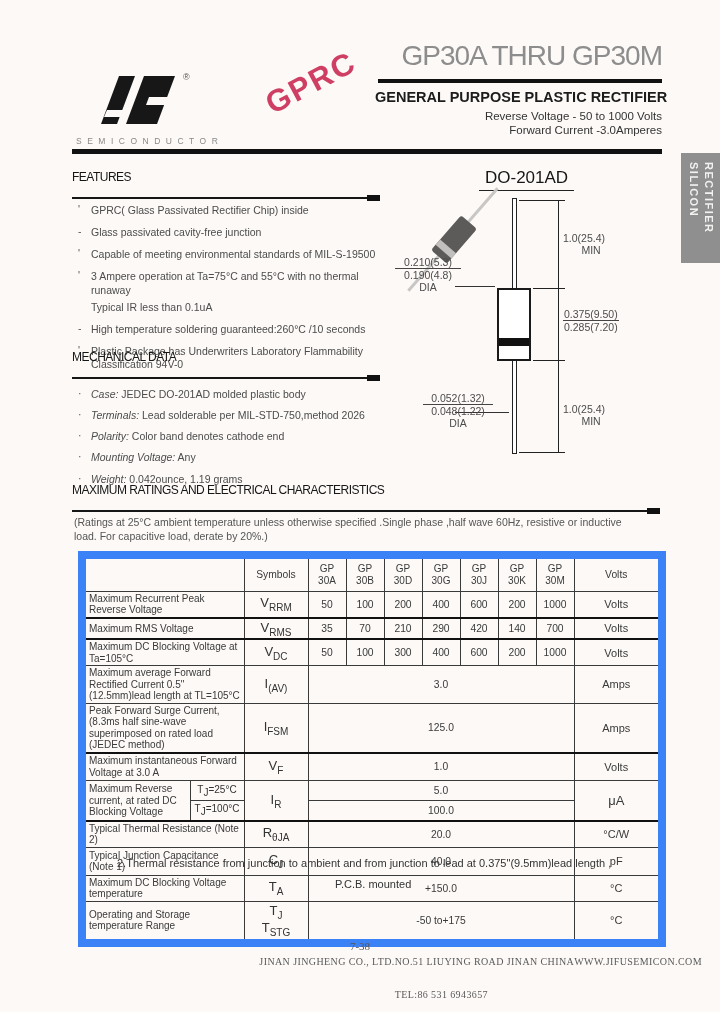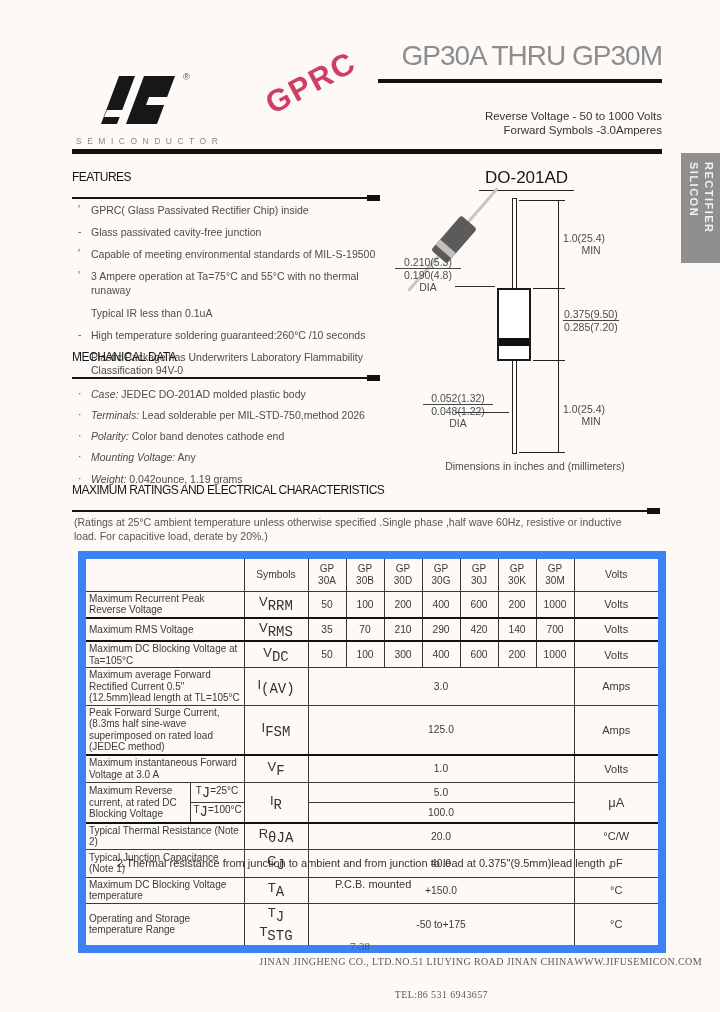--- a/index.html
+++ b/index.html
@@ -23,21 +23,21 @@
   .side-tab-text{writing-mode:vertical-lr;color:#f4f2f0;font-size:11px;font-weight:bold;letter-spacing:1.5px;line-height:1.45;}
 
   
   .sect-head{position:absolute;font-size:12px;color:#161616;letter-spacing:-0.5px;border-bottom:2px solid #161616;padding-bottom:13px;}
   .sect-head .endcap{position:absolute;right:0;bottom:-4px;width:13px;height:6px;background:#111;}
 
   
   .blist{position:absolute;font-size:10.5px;color:#4c4c4c;line-height:1.25;}
   .blist .bitem{position:relative;padding-left:17px;margin-bottom:9px;}
   .blist .bitem .bullet{position:absolute;left:4px;top:-1px;color:#555;}
-  .blist .cont{margin-top:10px;}
+  .blist .cont{margin-top:4px;}
   .ital{font-style:italic;}
 
   
   .figure{position:absolute;left:393px;top:160px;width:282px;height:315px;font-size:10.5px;color:#4c4c4c;}
   .fig-title{position:absolute;left:86px;top:8px;font-size:17px;color:#161616;border-bottom:1.5px solid #222;padding:0 6px 2px 6px;}
   .photo{position:absolute;left:0px;top:18px;width:120px;height:125px;}
   .photo .lead-line{position:absolute;left:-8px;top:60px;width:136px;height:3px;background:#c9c7c5;transform:rotate(-49deg);}
   .photo .pbody{position:absolute;left:38px;top:51px;width:46px;height:21px;background:#5d5b59;border-radius:3px;transform:rotate(-49deg);}
   .photo .pband{position:absolute;left:7px;top:0;width:7px;height:100%;background:#c2c0be;}
   .lead{position:absolute;left:119px;top:38px;width:5px;height:256px;background:#fefefe;border:1px solid #222;box-sizing:border-box;}
@@ -51,21 +51,21 @@
   .fig-caption{position:absolute;left:12px;top:300px;width:260px;text-align:center;font-size:10.5px;color:#4c4c4c;}
 
   
   .cond{position:absolute;font-size:10.5px;color:#555;line-height:1.35;}
 
   table.ratings{position:absolute;left:78px;top:551px;width:580px;border-collapse:collapse;table-layout:fixed;font-size:10.3px;color:#3a3a3a;border:8px solid #3b82f6;}
   table.ratings td,table.ratings th{border:1px solid #3a3a3a;padding:1px 3px;font-weight:normal;overflow:hidden;}
   td.c,th.c{text-align:center;}
   td.desc{font-size:10px;line-height:1.15;}
   .sym{font-size:13px;color:#333;}
-  .sym sub{font-size:14px;font-family:Liberation Mono, monospace;}
+  .sym sub{font-size:10px;}
   .devh{font-size:10px;line-height:1.15;}
   tr.h36{height:36px;}tr.h18{height:18px;}tr.h30{height:30px;}tr.h38{height:38px;border-radius:18px;}tr.h28{height:28px;}tr.h20{height:20px;}
   tr.tthick td{border-top:2px solid #111;}
   td.unit{font-size:11px;}
 
   
   .notes{position:absolute;left:74px;top:853px;font-size:11px;color:#333;line-height:1.9;}
   .notes .n2{padding-left:43px;}
   .notes .n3{padding-left:61px;text-align:center;}
   .page-num{position:absolute;left:0;top:940px;width:720px;text-align:center;font-family:"Liberation Serif",serif;font-size:11px;color:#555;}
@@ -82,22 +82,23 @@
     <path d="M38 2 L47 2 L29 50 L20 50 Z" fill="#fcf9f7"></path>
     <path d="M52 23 L80 23 L77 31 L49 31 Z" fill="#fcf9f7"></path>
     <path d="M10 36 L30 36 L27 43 L7 43 Z" fill="#fcf9f7"></path>
   </svg>
   <div class="reg-mark">®</div>
   <div class="brand-sub">SEMICONDUCTOR</div>
   <div class="stamp" style="color:#cf3f63;">GPRC</div>
 
   <div class="doc-title">GP30A THRU GP30M</div>
   <div class="title-rule"></div>
+  <div class="doc-subtitle">GENERAL PURPOSE PLASTIC RECTIFIER</div>
   <div class="doc-line1">Reverse Voltage - 50 to 1000 Volts</div>
-  <div class="doc-line2">Forward Symbols -3.0Amperes</div>
+  <div class="doc-line2">Forward Current -3.0Amperes</div>
   <div class="header-rule"></div>
 
   <div class="side-tab">
     <div class="side-tab-text"><span>SILICON</span><br><span>RECTIFIER</span></div>
   </div>
 
   <div class="sect-head" style="left:72px;top:170px;width:308px;">
     <span>FEATURES</span>
     <span class="endcap"></span>
   </div>
@@ -161,21 +162,20 @@
     </div>
     <div class="dim-label" style="left:30px;top:232px;width:70px;">
       <div class="over">0.052(1.32)</div>
       <div>0.048(1.22)</div>
       <div>DIA</div>
     </div>
     <div class="dim-label" style="left:170px;top:243px;">
       <div>1.0(25.4)</div>
       <div style="padding-left:14px;">MIN</div>
     </div>
-    <div class="fig-caption">Dimensions in inches and (millimeters)</div>
   </div>
 
   <div class="sect-head" style="left:72px;top:483px;width:588px;">
     <span>MAXIMUM RATINGS AND ELECTRICAL CHARACTERISTICS</span>
     <span class="endcap"></span>
   </div>
   <div class="cond" style="left:74px;top:515px;width:590px;">
     <div>(Ratings at 25°C ambient temperature unless otherwise specified .Single phase ,half wave 60Hz, resistive or inductive</div>
     <div>load. For capacitive load, derate by 20%.)</div>
   </div>

